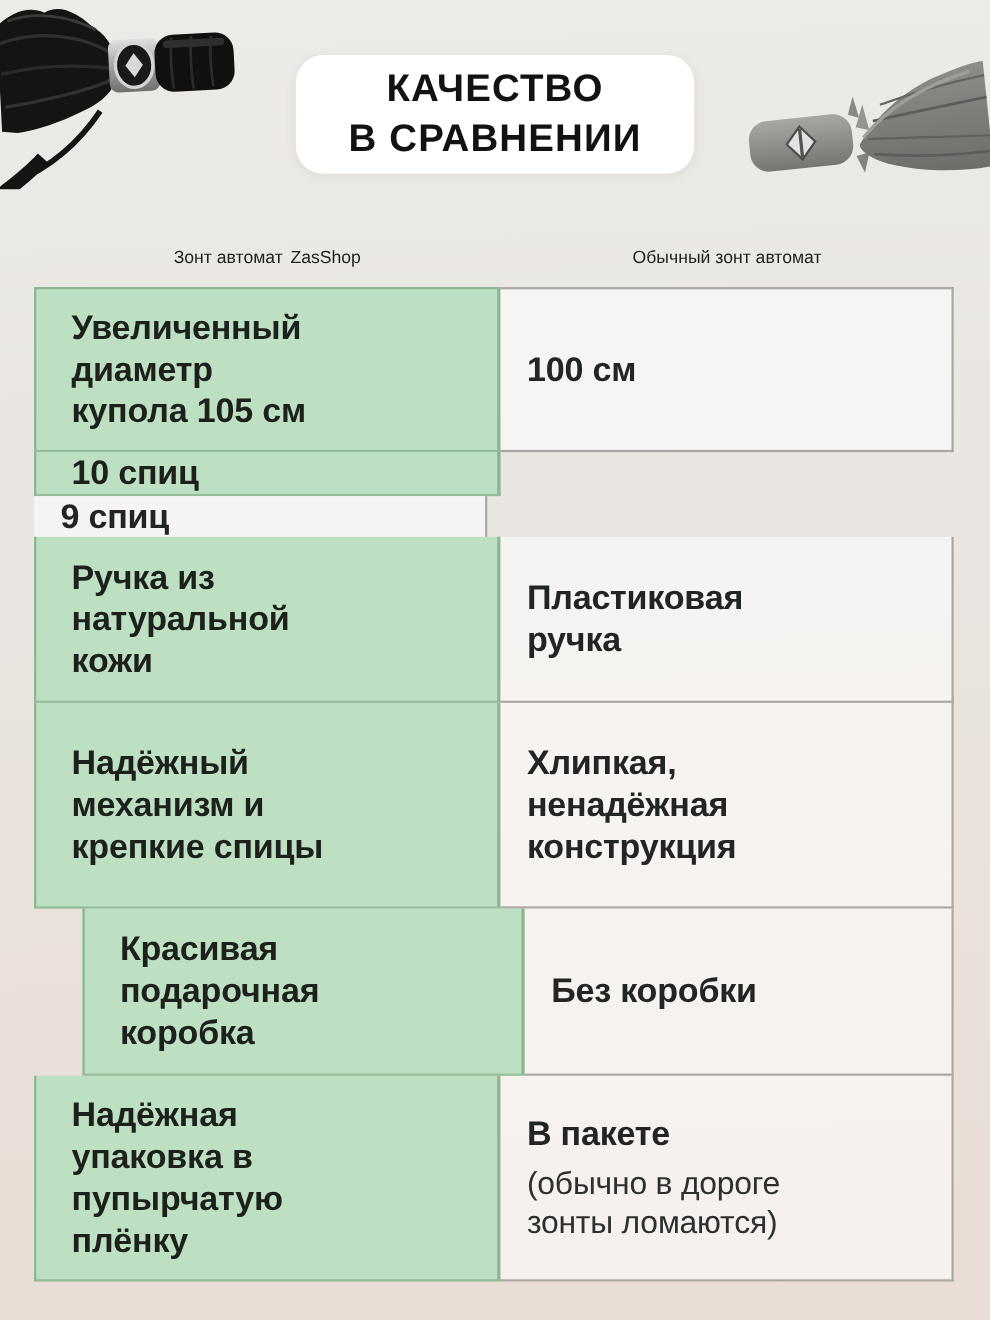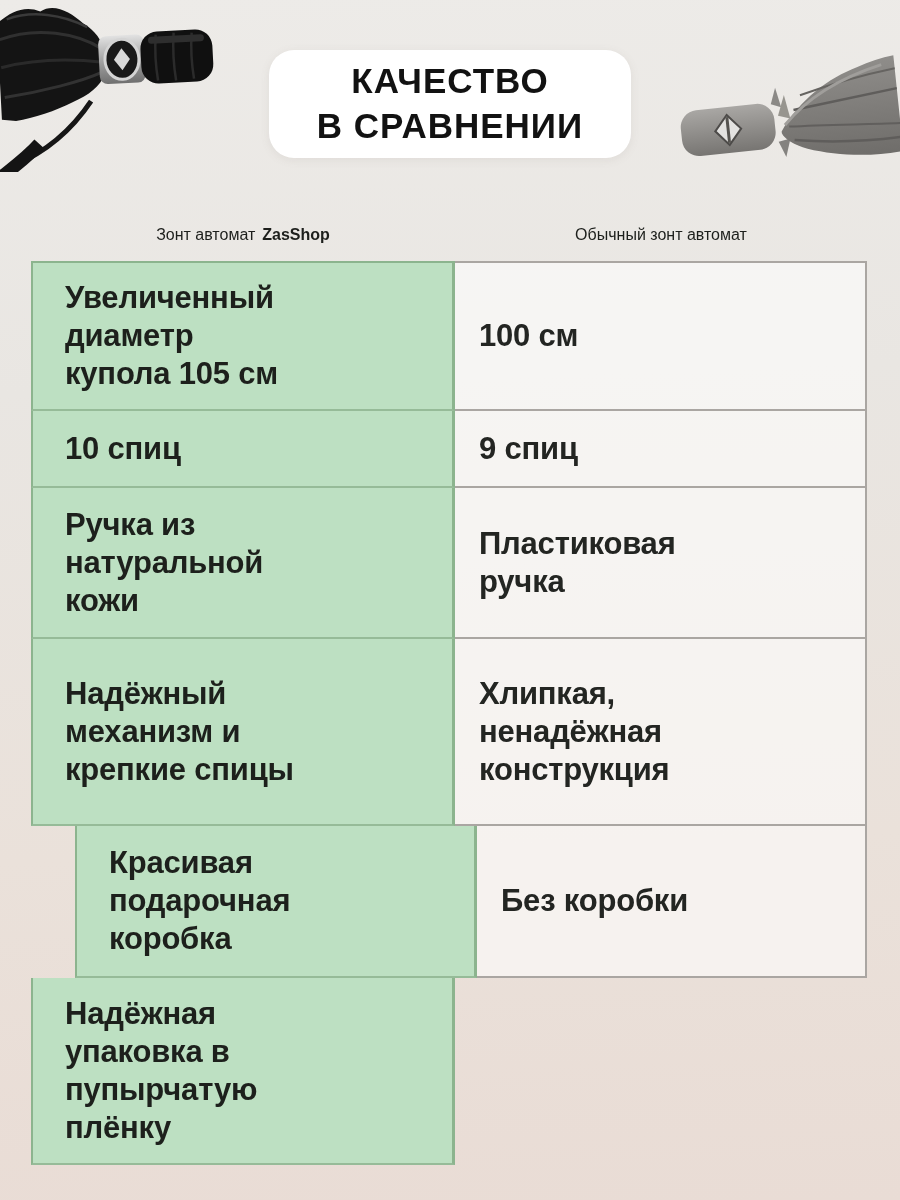--- a/index.html
+++ b/index.html
@@ -49,31 +49,31 @@
   }
   .col-header {
     display: flex; align-items: flex-end; justify-content: center;
     font-size: 16px;
     color: #1d1f1c;
     padding-bottom: 6px;
     white-space: nowrap;
   }
   .col-header.left  { width: 424px; }
   .col-header.right { width: 412px; }
-  .brand-bold { font-weight: 700; margin-left: 7px; }
+  .brand-bold { font-weight: 400; margin-left: 7px; }
 
   
   .table {
     position: absolute;
     left: 31px; top: 261px;
     width: 836px;
   }
   .row { display: flex; }
   .row.h1 { height: 150px; }
-  .row.h2 { height: 77px;  }
+  .row.h2 { height: 77px; flex-direction: column;  }
   .row.h3 { height: 151px; }
   .row.h4 { height: 187px; }
   .row.h5 { height: 152px; margin-left: 44px; }
   .row.h6 { height: 187px; }
 
   .cell {
     display: flex; flex-direction: column; justify-content: center;
     font-weight: 700;
     font-size: 31px;
     line-height: 38px;
@@ -228,16 +228,21 @@
 подарочная
 коробка</div>
       <div class="cell plain">Без коробки</div>
     </div>
 
     <div class="row h6">
       <div class="cell green">Надёжная
 упаковка в
 пупырчатую
 плёнку</div>
+      <div class="cell plain">
+        <span>В пакете</span>
+        <span class="cell-note">(обычно в дороге
+зонты ломаются)</span>
+      </div>
     </div>
 
   </div>
 </div>
 
 </body></html>

